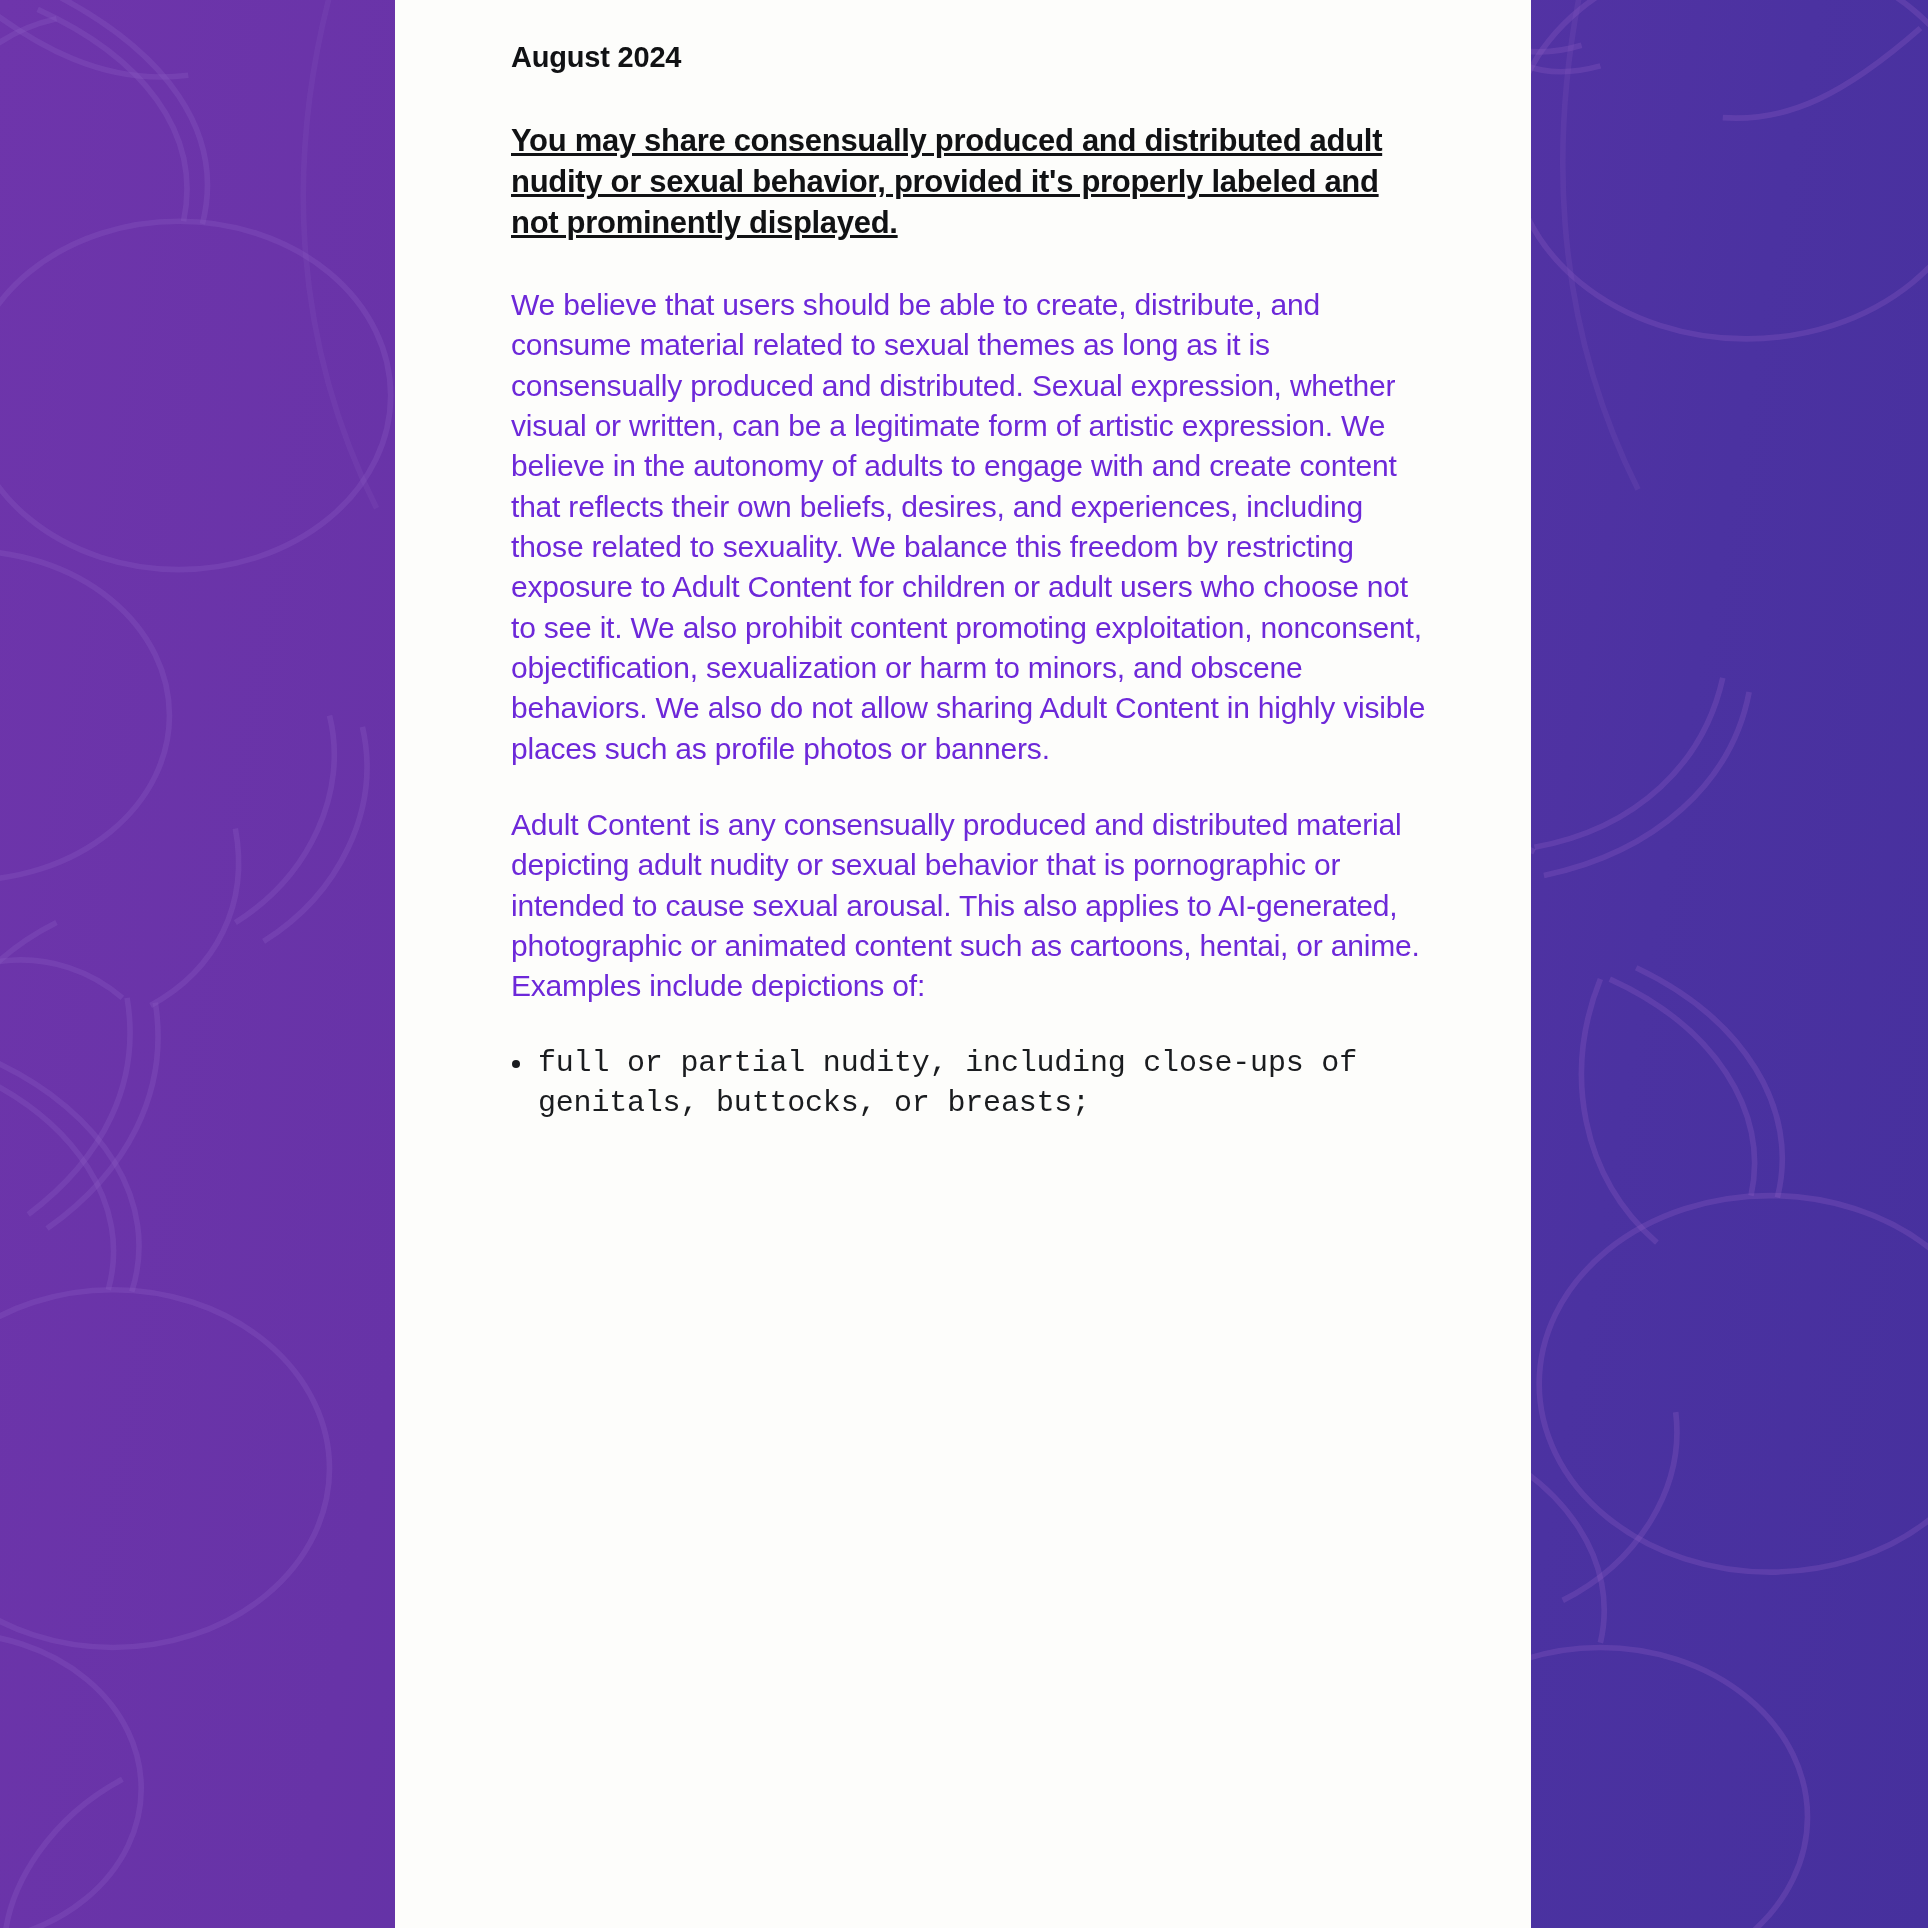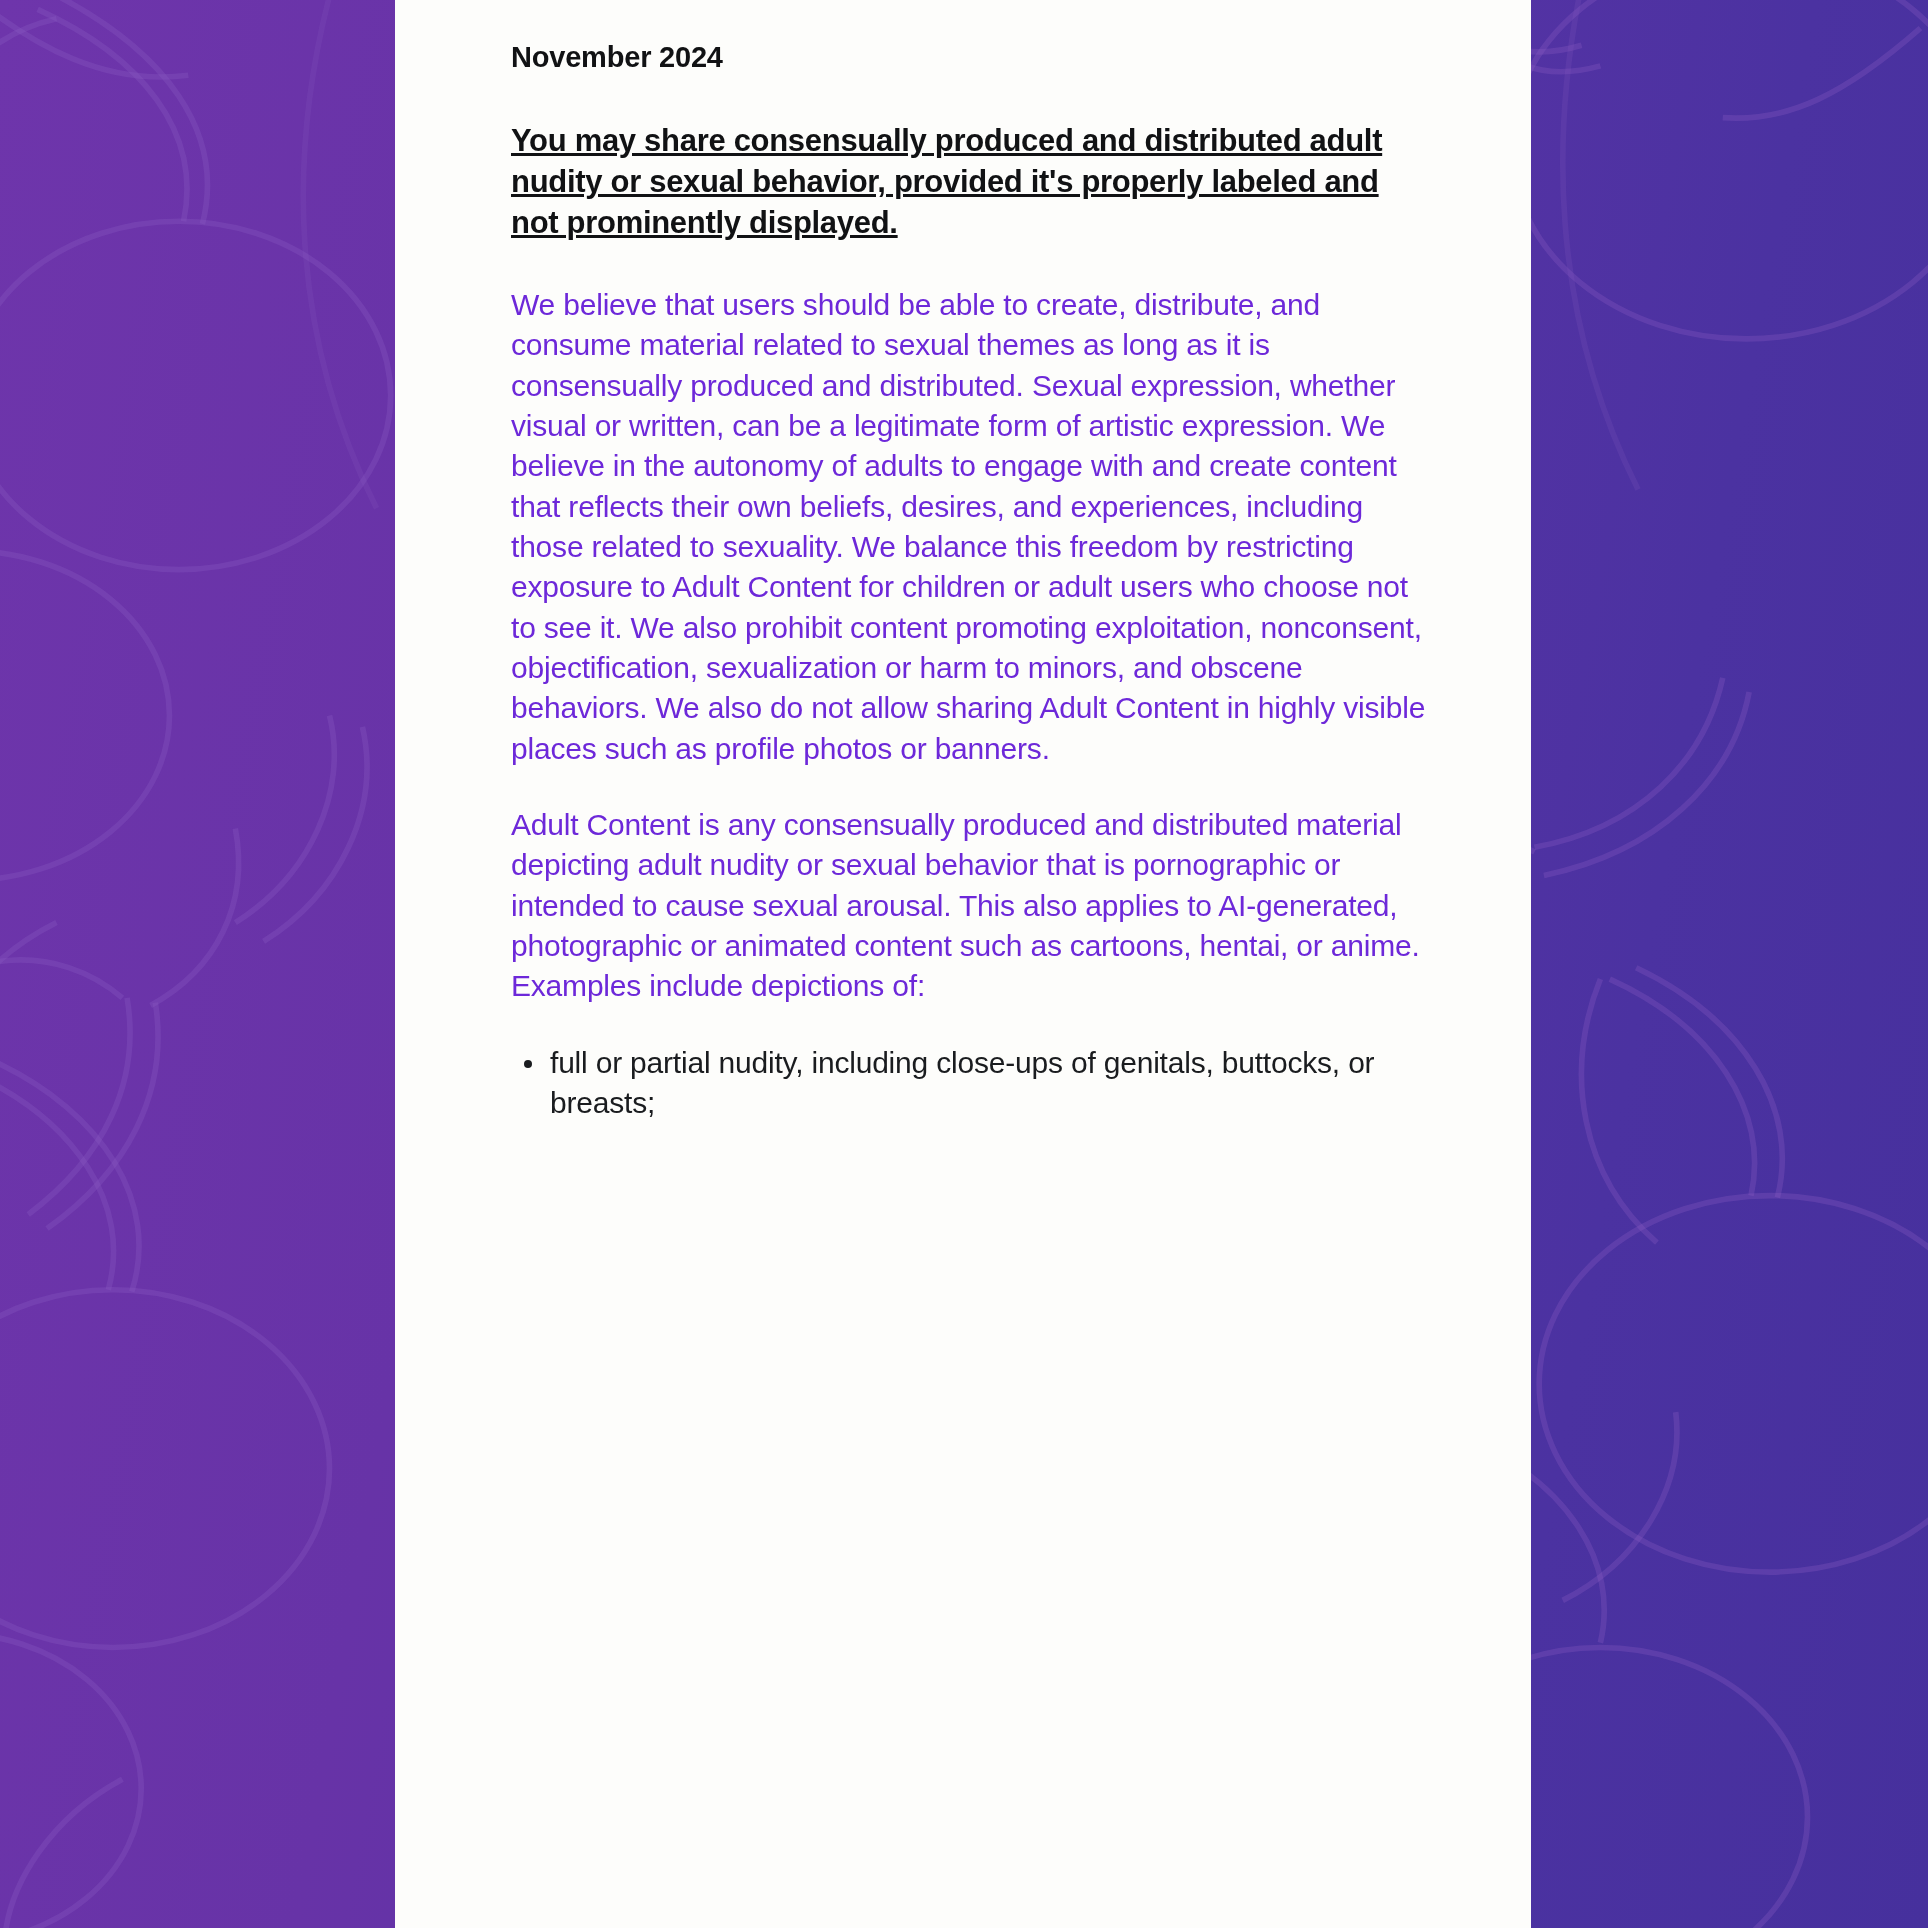--- a/index.html
+++ b/index.html
@@ -76,22 +76,23 @@
   .section-heading {
     font-size: 35px;
     font-weight: 700;
     color: #111214;
     letter-spacing: -0.5px;
     line-height: 1.3;
     margin: 93px 0 41px 0;
   }
   .bullet-list {
     list-style: none;
-    margin: 12px;
+    margin: 0;
     padding: 0;
+    font-family: Liberation Mono, monospace;
   }
   .bullet-list li {
     position: relative;
     font-size: 30px;
     font-weight: 400;
     color: #1a1c1f;
     line-height: 1.345;
     letter-spacing: -0.2px;
     padding-left: 27px;
     margin-bottom: 40px;
@@ -158,21 +159,21 @@
 
         <path d="M 360 -40 C 300 160, 310 360, 400 540" stroke-opacity="0.18"></path>
         <path d="M 1690 -60 C 1640 140, 1650 340, 1740 520" stroke-opacity="0.18"></path>
       </g>
     </svg>
   </div>
 
   <article class="card">
     <div class="card-inner">
 
-      <p class="doc-date">November 2024</p>
+      <p class="doc-date">August 2024</p>
 
       <p class="lede">You may share consensually produced and distributed adult nudity or sexual behavior, provided it's properly labeled and not prominently displayed.</p>
 
       <p class="body-text">We believe that users should be able to create, distribute, and consume material related to sexual themes as long as it is consensually produced and distributed. Sexual expression, whether visual or written, can be a legitimate form of artistic expression. We believe in the autonomy of adults to engage with and create content that reflects their own beliefs, desires, and experiences, including those related to sexuality. We balance this freedom by restricting exposure to Adult Content for children or adult users who choose not to see it. We also prohibit content promoting exploitation, nonconsent, objectification, sexualization or harm to minors, and obscene behaviors. We also do not allow sharing Adult Content in highly visible places such as profile photos or banners.</p>
 
 
       <p class="body-text">Adult Content is any consensually produced and distributed material depicting adult nudity or sexual behavior that is pornographic or intended to cause sexual arousal. This also applies to AI-generated, photographic or animated content such as cartoons, hentai, or anime. Examples include depictions of:</p>
 
       <ul class="bullet-list">
         <li>full or partial nudity, including close-ups of genitals, buttocks, or breasts;</li>

